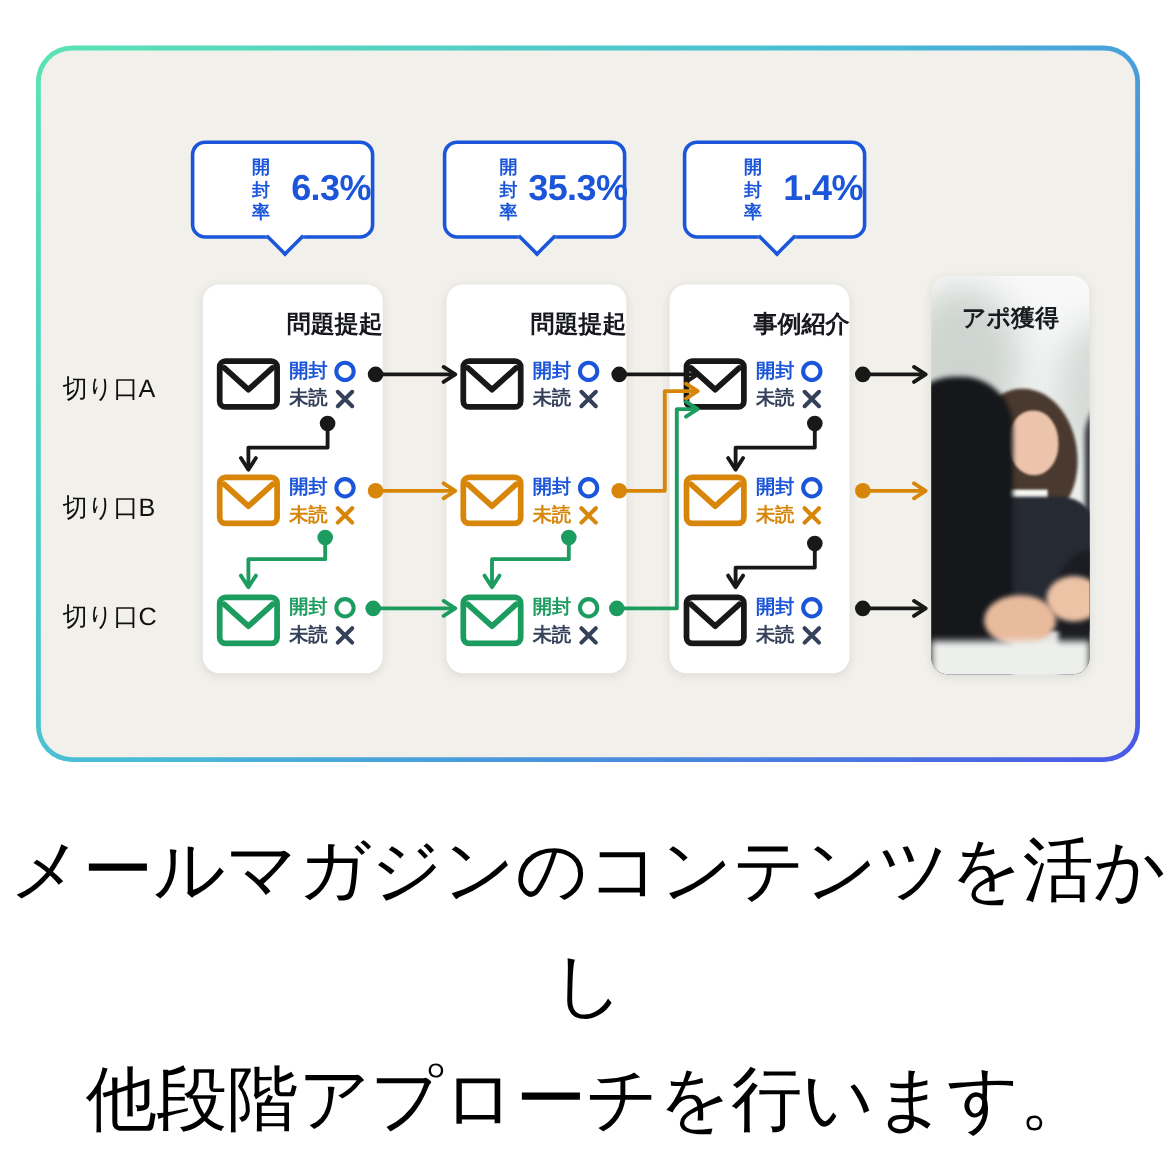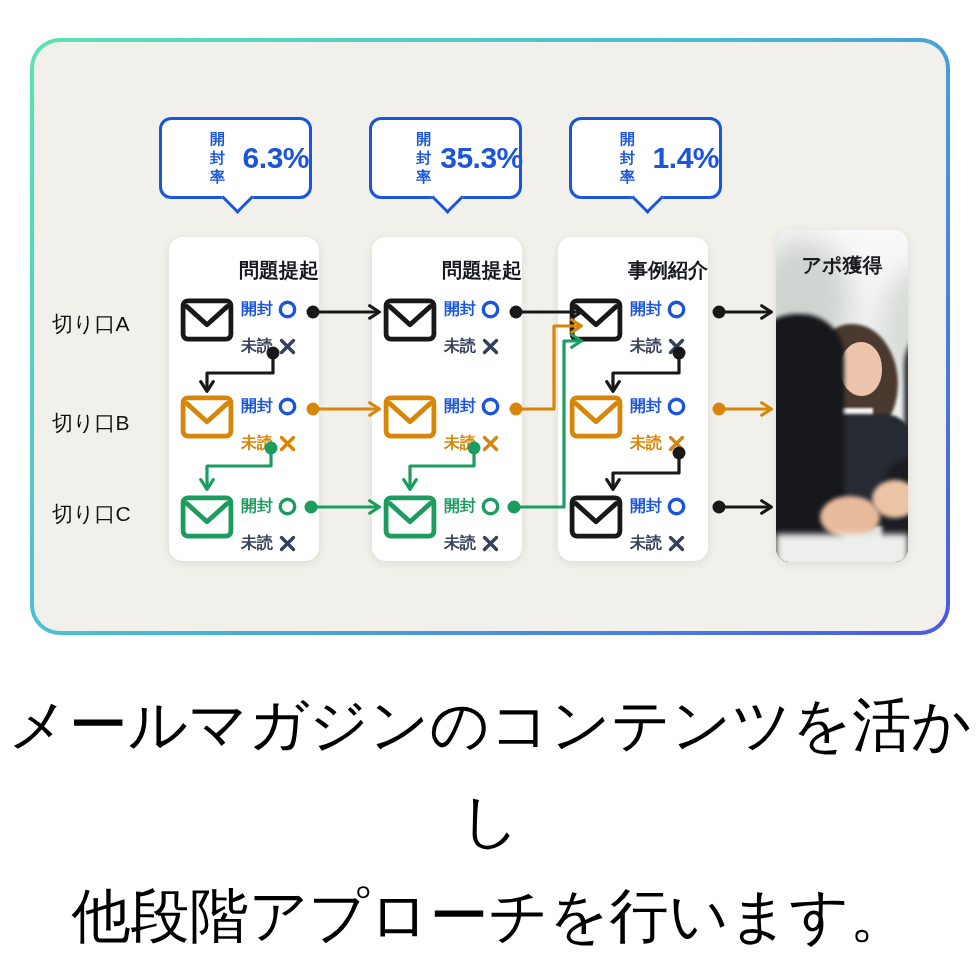--- a/index.html
+++ b/index.html
@@ -37,21 +37,21 @@
   
   .card{
     position:absolute;top:195px;width:150px;height:324px;background:#ffffff;
     border-radius:14px;box-shadow:0 2px 8px rgba(40,40,40,.10);z-index:1;
   }
   .c1{left:135px}.c2{left:338px}.c3{left:524px}
   .card-title{position:absolute;top:20px;left:0;width:100%;text-align:right;font-size:20px;font-weight:700;color:#16181d;}
   .mail-row{position:absolute;left:11px;display:flex;gap:7px;}
   .rA{top:61px}.rB{top:158px}.rC{top:258px}
   .env svg{display:block}
-  .status{display:flex;flex-direction:column;gap:15px;padding-top:0;}
+  .status{display:flex;flex-direction:column;gap:1px;padding-top:0;}
   .status-line{display:flex;align-items:center;gap:3px;height:22px;}
   .s-label{font-size:16px;font-weight:700;min-width:33px;}
   .mark svg{display:block}
 
   .ink-black{color:#181818}.ink-blue{color:#1b55d9}.ink-orange{color:#d8860a}
   .ink-green{color:#1d9c60}.ink-navy{color:#35405a}
 
   
   .arrows{position:absolute;left:0;top:0;width:920px;height:597px;z-index:3;pointer-events:none;}
 

